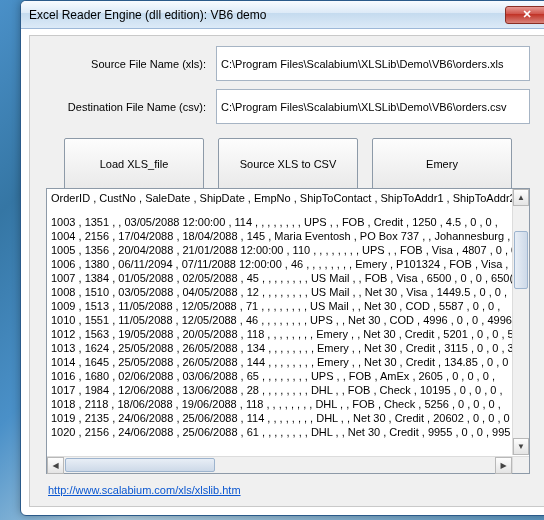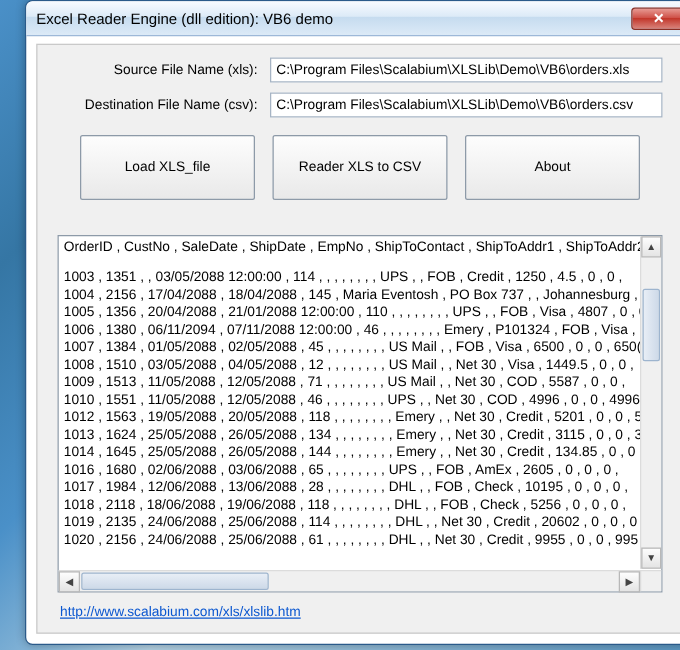--- a/index.html
+++ b/index.html
@@ -70,21 +70,21 @@
   }
   .row .lbl {
     width: 170px;
     text-align: right;
     padding-right: 10px;
     font-size: 11px;
     color: #000;
   }
   .row input[type=text] {
     flex: 1;
-    height: 20px;
+    height: 35px;
     font-family: inherit;
     font-size: 11px;
     border: 1px solid #a6b4c4;
     padding: 1px 4px;
     background: #fff;
   }
   .btnrow {
     display: flex;
     gap: 14px;
     justify-content: center;
@@ -180,22 +180,22 @@
         <div class="lbl">Source File Name (xls):</div>
         <input type="text" value="C:\Program Files\Scalabium\XLSLib\Demo\VB6\orders.xls" style="">
       </div>
       <div class="row">
         <div class="lbl">Destination File Name (csv):</div>
         <input type="text" value="C:\Program Files\Scalabium\XLSLib\Demo\VB6\orders.csv" style="">
       </div>
 
       <div class="btnrow">
         <button class="btn">Load XLS_file</button>
-        <button class="btn">Reader XLS to CSV</button>
-        <button class="btn">About</button>
+        <button class="btn">Source XLS to CSV</button>
+        <button class="btn">Emery</button>
       </div>
     </div>
 
     <div class="listwrap">
       <div class="listcontent">
         <div class="line">OrderID , CustNo , SaleDate , ShipDate , EmpNo , ShipToContact , ShipToAddr1 , ShipToAddr2 , Ship1</div>
         <div style="height:10px"></div>
         <div class="line">1003 , 1351 ,  , 03/05/2088 12:00:00 , 114 ,  ,  ,  ,  ,  ,  ,  , UPS ,  , FOB , Credit , 1250 , 4.5 , 0 , 0 ,</div>
         <div class="line">1004 , 2156 , 17/04/2088 , 18/04/2088 , 145 , Maria Eventosh , PO Box 737 ,  , Johannesburg ,  , 204(</div>
         <div class="line">1005 , 1356 , 20/04/2088 , 21/01/2088 12:00:00 , 110 ,  ,  ,  ,  ,  ,  ,  , UPS ,  , FOB , Visa , 4807 , 0 , 0 , 0</div>

